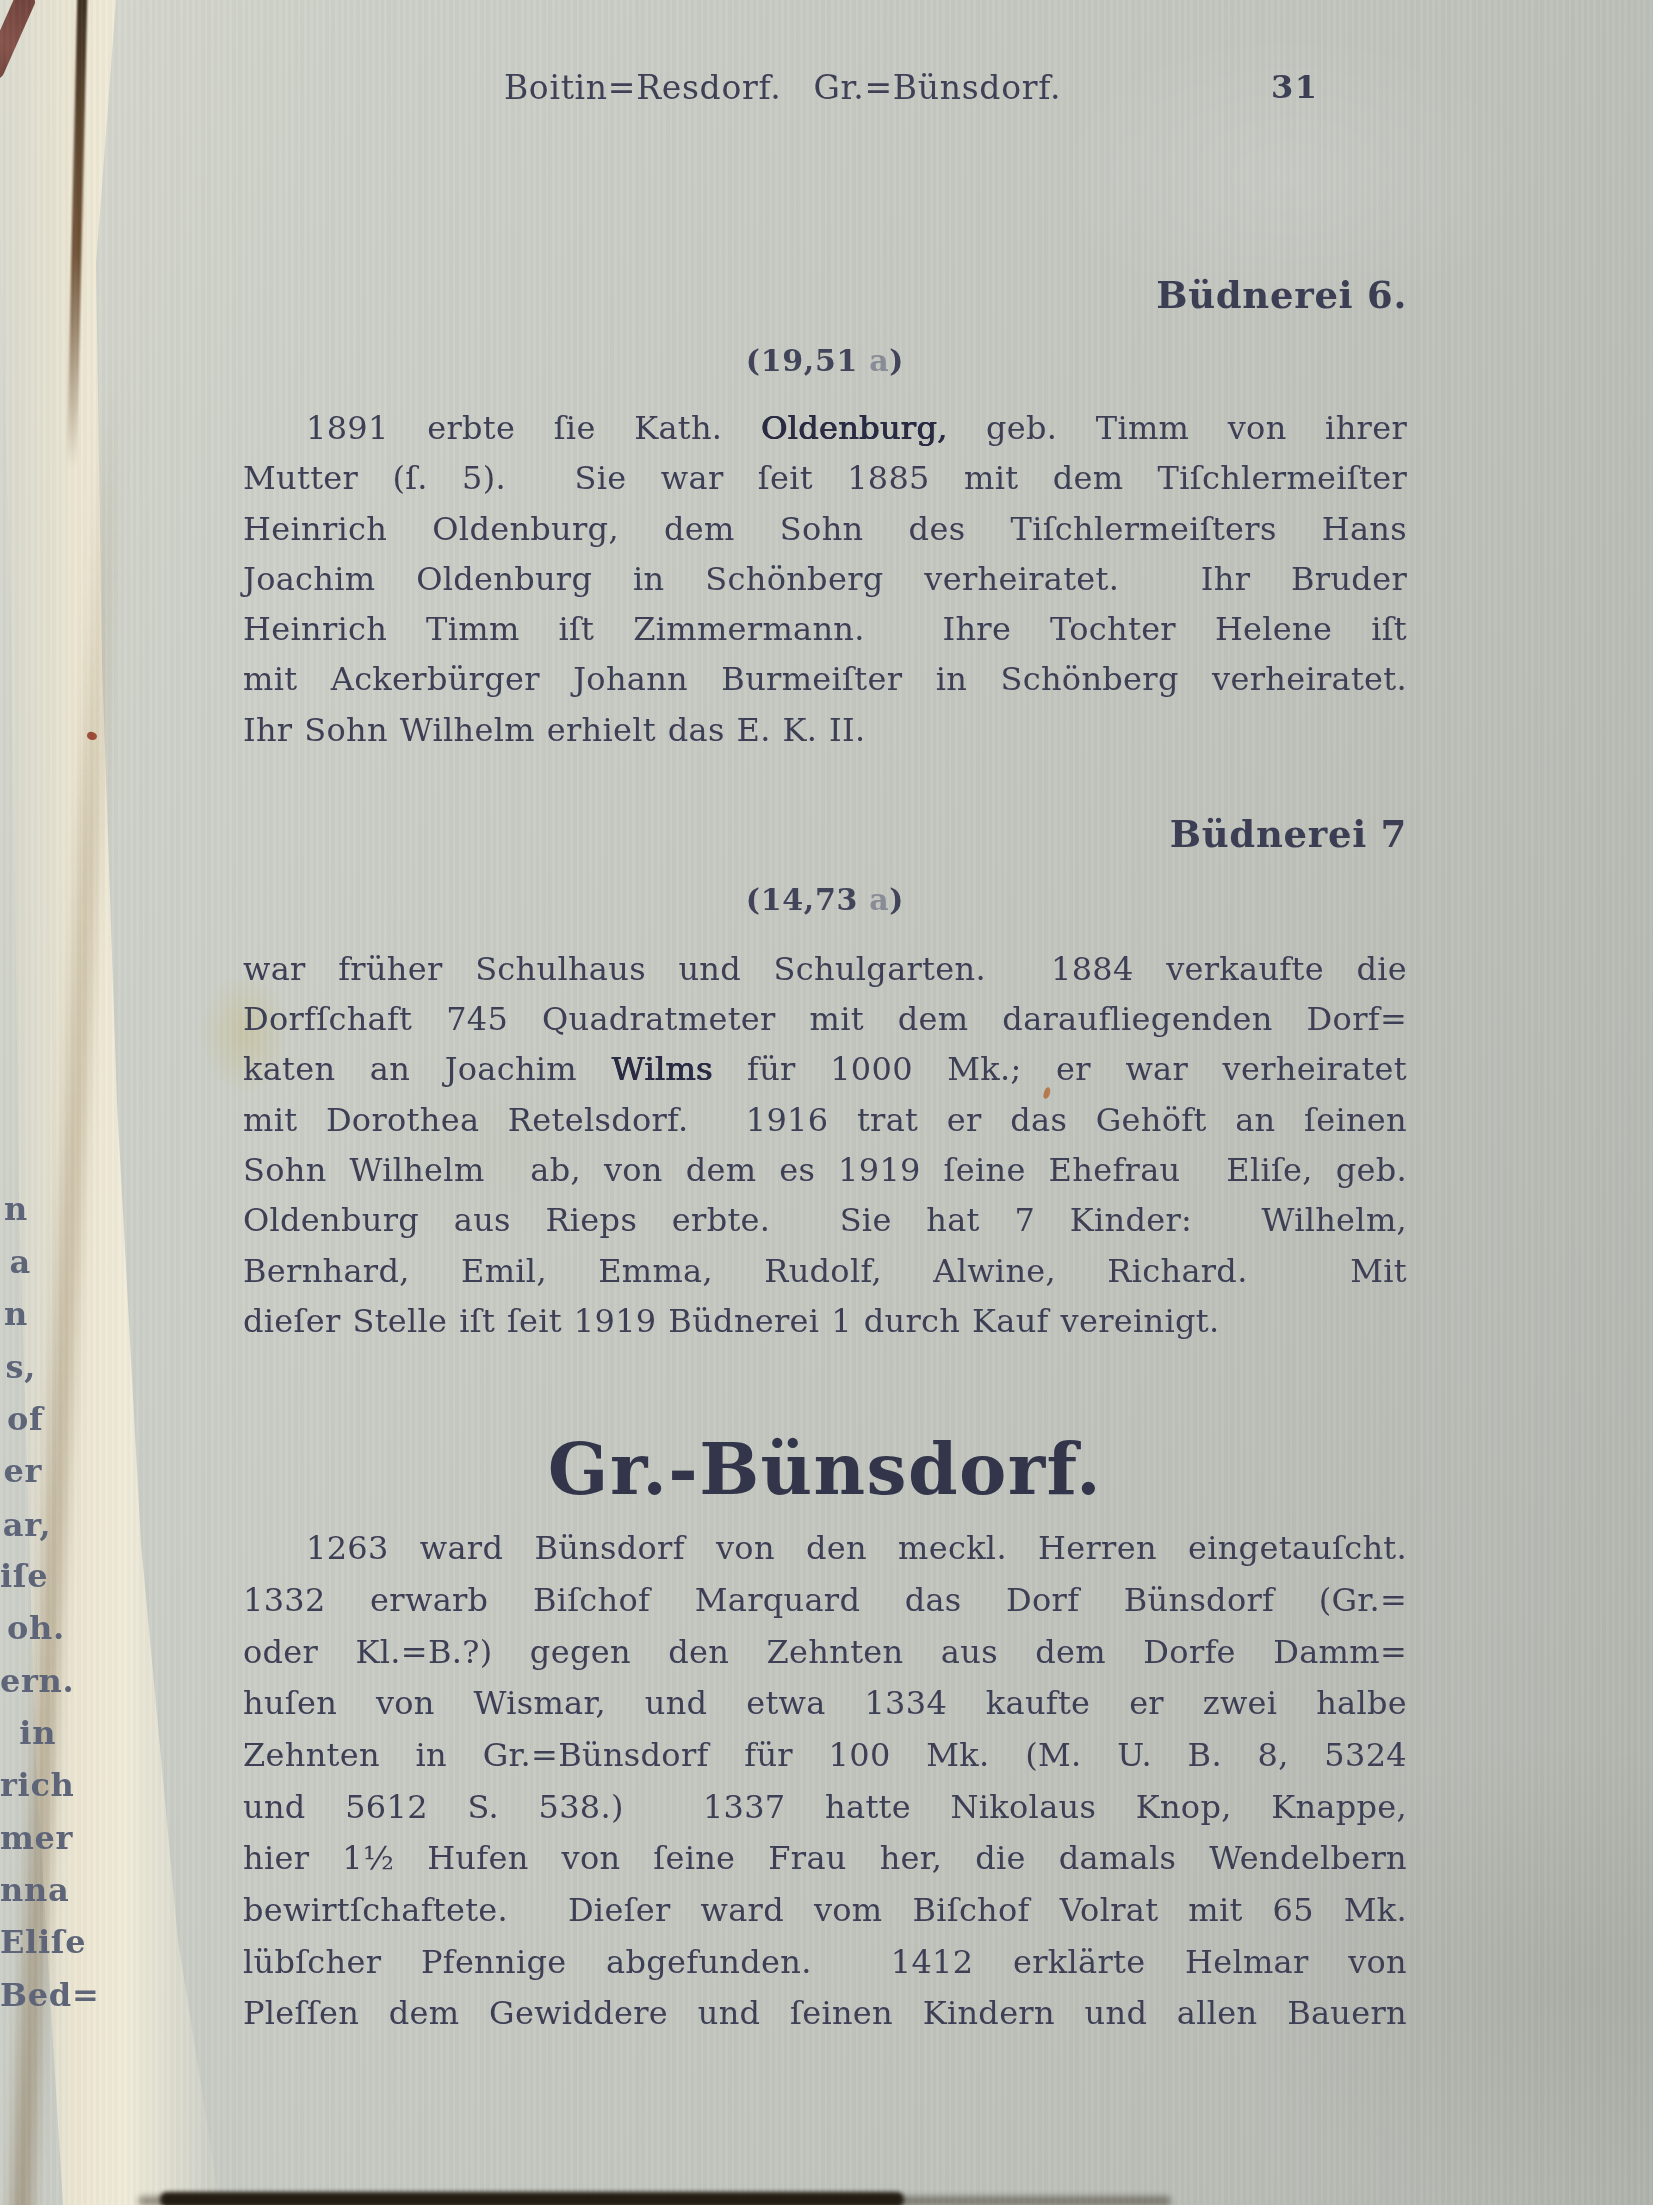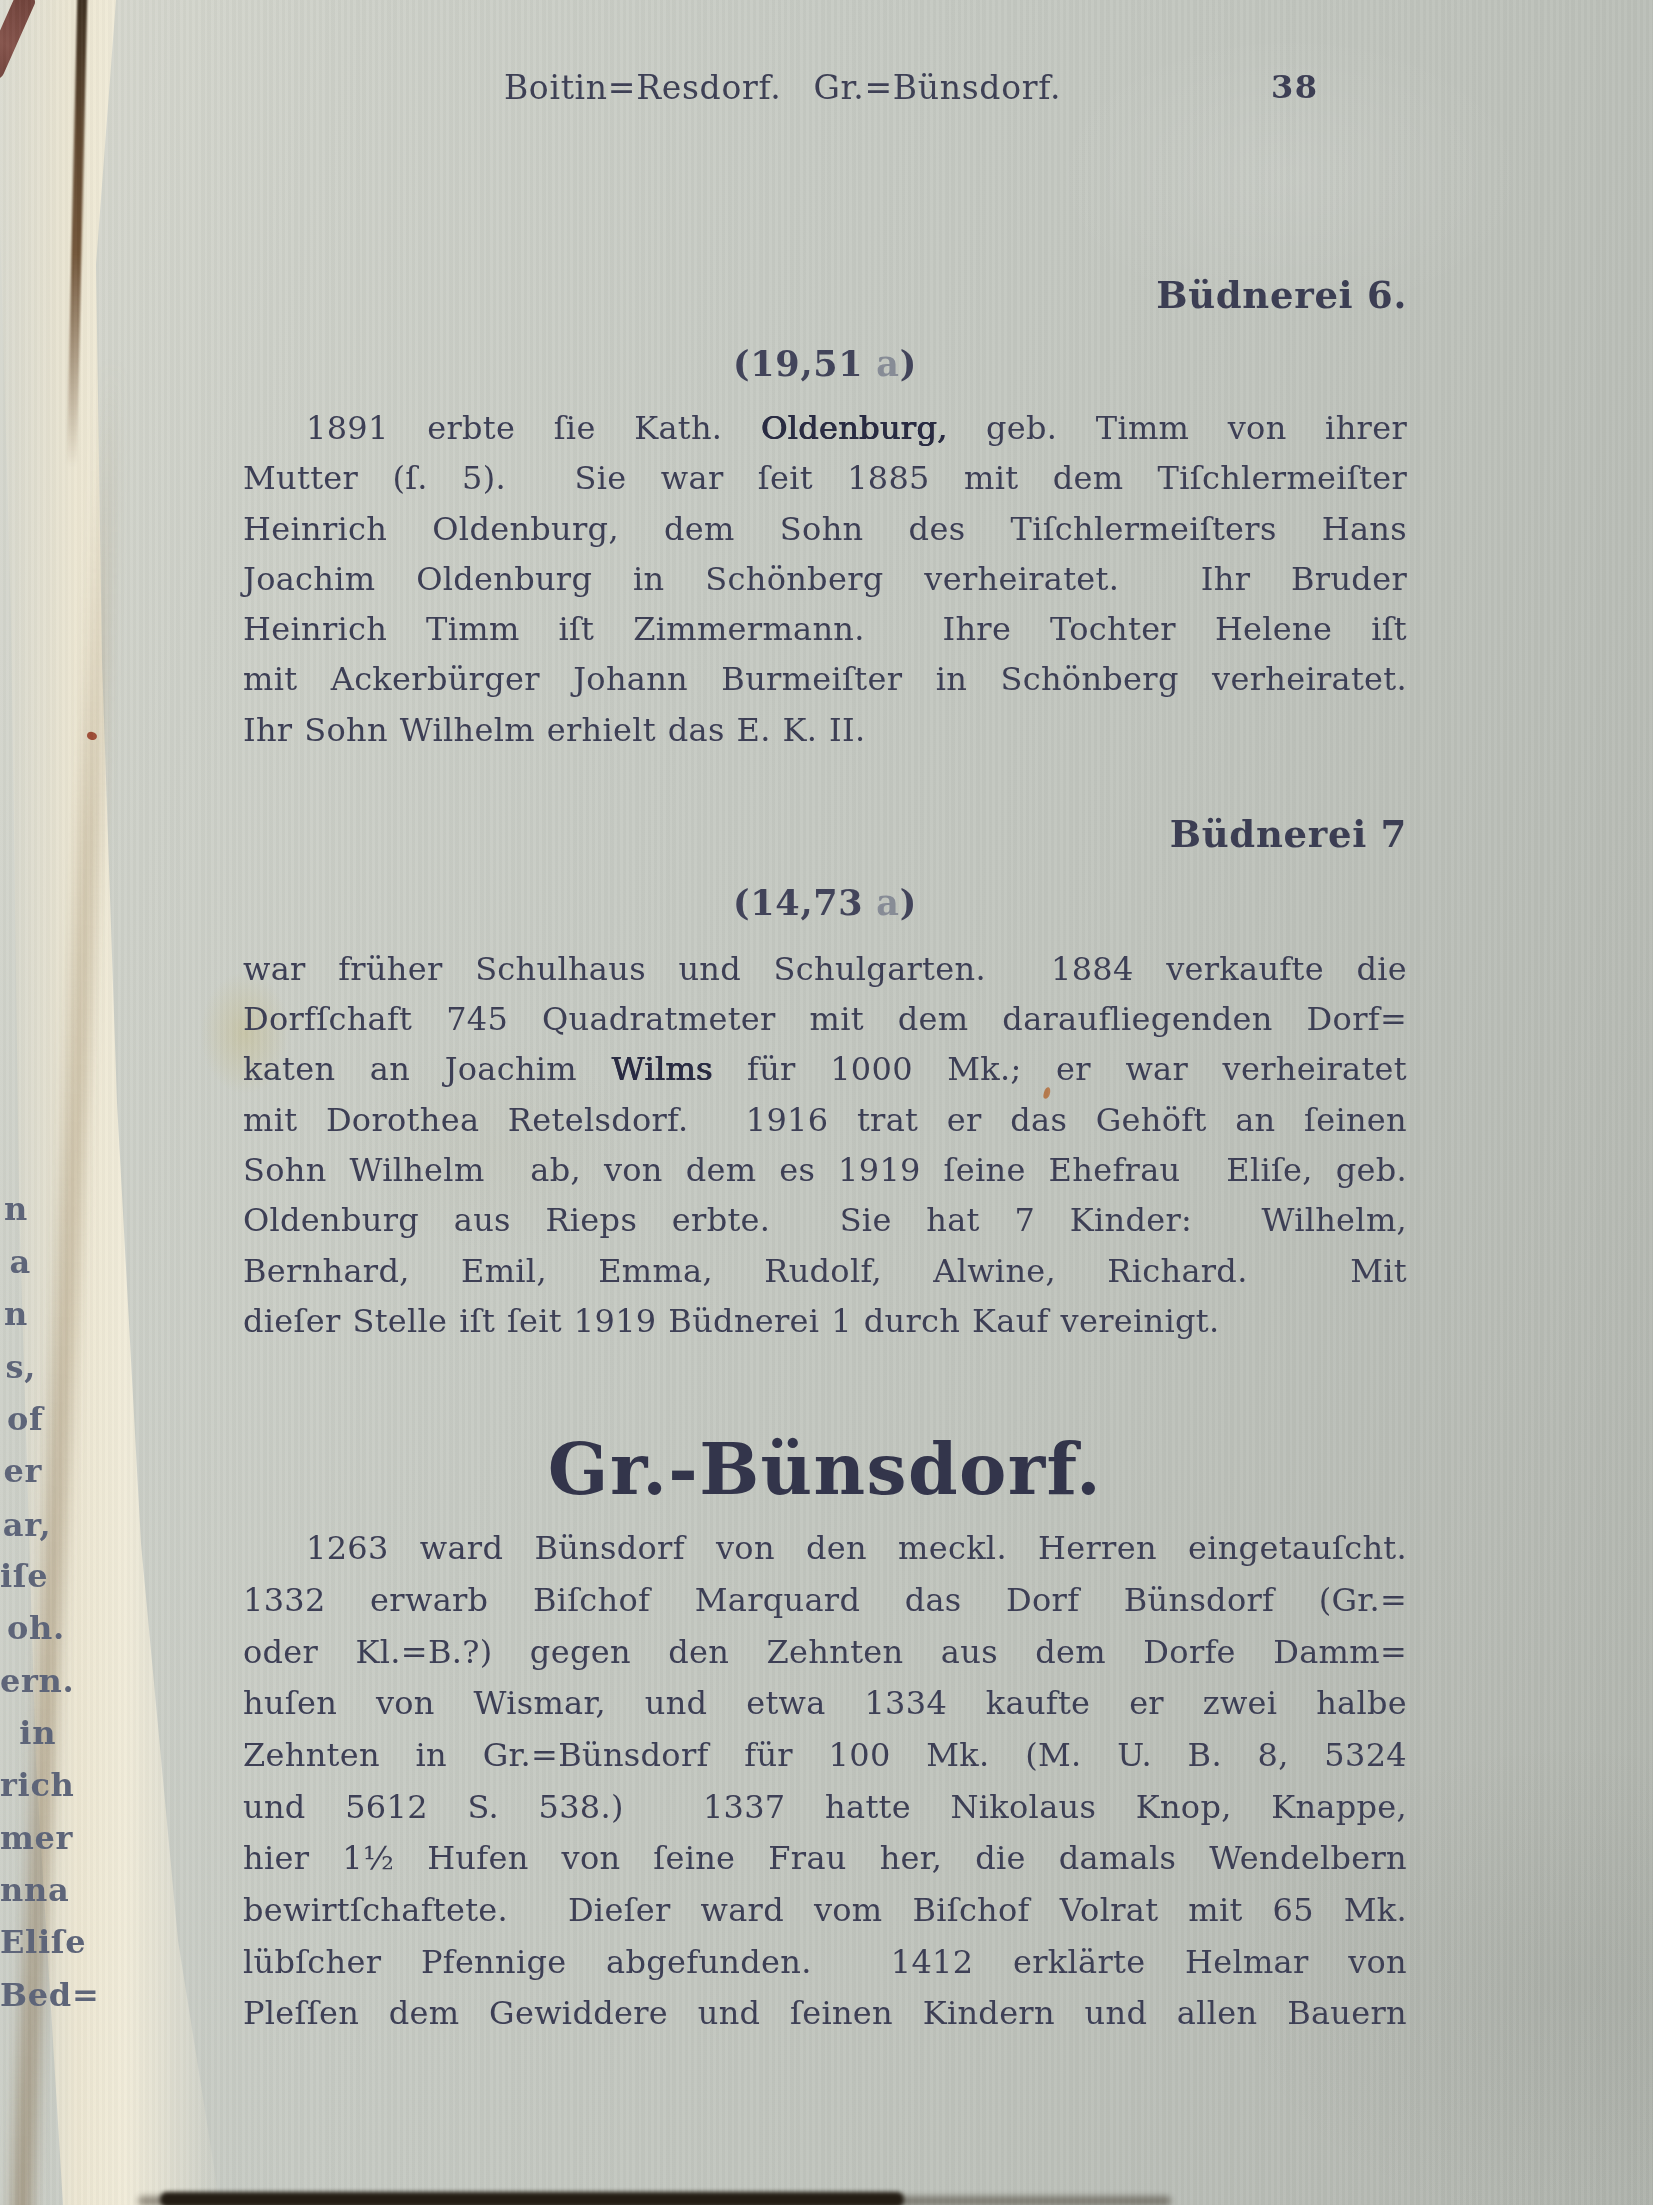--- a/index.html
+++ b/index.html
@@ -73,21 +73,21 @@
     position:absolute;left:1028px;top:0;
     font-size:32px;font-weight:700;color:#3d3f54;letter-spacing:1.4px;
   }
 
   .h-sub{
     position:absolute;left:243px;width:1164px;text-align:right;
     font-size:37px;font-weight:700;color:#3c3e53;letter-spacing:0.7px;
   }
   .h-area{
     position:absolute;left:243px;width:1164px;text-align:center;
-    font-size:35px;font-weight:700;color:#42445a;letter-spacing:0.7px;
+    font-size:30px;font-weight:700;color:#42445a;letter-spacing:0.7px;
   }
   .h-area .unit{color:#878c96;}
   .h-village{
     position:absolute;left:243px;width:1164px;text-align:center;
     font-size:71px;font-weight:700;color:#33354b;letter-spacing:1.4px;
   }
 
   .line{
     position:absolute;left:243px;width:1164px;
     font-size:32px;font-weight:400;color:#3d3f55;line-height:1.05;
@@ -115,21 +115,21 @@
 <div class="speck-red"></div>
 <div class="speck-orange"></div>
 <div class="texture"></div>
 <div class="table-shadow-ext"></div>
 <div class="table-shadow"></div>
 
 <div class="running-header">
   <div class="running-titles">
     <span>Boitin=Resdorf.</span><span class="gap"></span><span>Gr.=Bünsdorf.</span>
   </div>
-  <div class="pagenum">38</div>
+  <div class="pagenum">31</div>
 </div>
 
 <div class="h-sub" style="top:273px">Büdnerei 6.</div>
 <div class="h-area" style="top:343px"><span>(19,51 </span><span class="unit">a</span><span>)</span></div>
 
 <div class="line indent" style="top:412px"><span>1891 erbte ſie Kath. </span><span class="bold">Oldenburg,</span><span> geb. Timm von ihrer</span></div>
 <div class="line" style="top:462px">Mutter (ſ. 5).&nbsp; Sie war ſeit 1885 mit dem Tiſchlermeiſter</div>
 <div class="line" style="top:513px">Heinrich Oldenburg, dem Sohn des Tiſchlermeiſters Hans</div>
 <div class="line" style="top:563px">Joachim Oldenburg in Schönberg verheiratet.&nbsp; Ihr Bruder</div>
 <div class="line" style="top:613px">Heinrich Timm iſt Zimmermann.&nbsp; Ihre Tochter Helene iſt</div>

